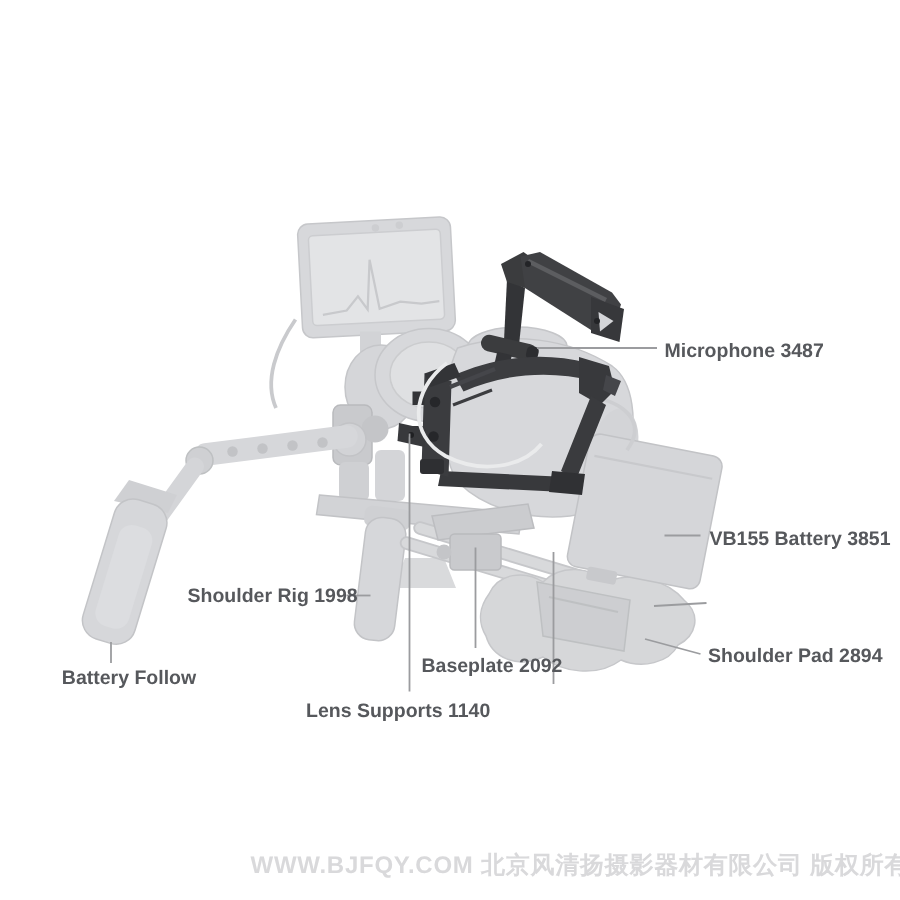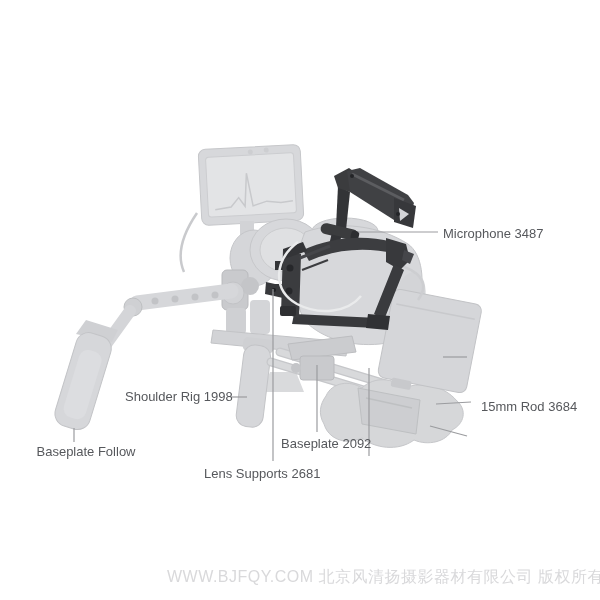--- a/index.html
+++ b/index.html
@@ -7,21 +7,21 @@
     --label-text:#56585c;
     --leader-line:#9b9c9f;
     --watermark-text:#d9d9db;
     --highlight-part:#3b3c3e;
     --faded-part:#d7d8db;
   }
   html,body{margin:0;padding:0;}
   body{background:#f4f4f4;font-family:"Liberation Sans",sans-serif;}
   .stage{
     position:relative;width:600px;height:600px;margin:0 auto;
-    background:var(--background);overflow:hidden;
+    background:var(--background);overflow:hidden;font-weight:bold;
   }
   .stage svg{position:absolute;left:0;top:0;}
   .part-label{
     position:absolute;
     font-size:13px;line-height:16px;
     color:var(--label-text);
     white-space:nowrap;
   }
   .part-label.two-line{text-align:center;line-height:15.5px;}
   .watermark{
@@ -189,29 +189,30 @@
       <path class="leader" d="M231,397 L247,397"></path>
       <path class="leader" d="M74,428 L74,442"></path>
       <path class="leader" d="M273,289 L273,461"></path>
       <path class="leader" d="M317,365 L317,432"></path>
       <path class="leader" d="M369,368 L369,456"></path>
     </g>
   </svg>
 
   <div class="part-label" style="left:443px;top:226px">Microphone 3487</div>
 
-
-  <div class="part-label" style="left:481px;top:399px">15mm Rod 3684</div>
-
+  <div class="part-label" style="left:473px;top:351px">VB155 Battery 3851</div>
+
+
+  <div class="part-label" style="left:472px;top:429px">Shoulder Pad 2894</div>
 
 
   <div class="part-label" style="left:281px;top:436px">Baseplate 2092</div>
 
-  <div class="part-label" style="left:204px;top:466px">Lens Supports 2681</div>
+  <div class="part-label" style="left:204px;top:466px">Lens Supports 1140</div>
 
   <div class="part-label" style="left:125px;top:389px">Shoulder Rig 1998</div>
 
   <div class="part-label two-line" style="left:18px;top:444px;width:136px">
-    <span>Baseplate Follow</span><br>
+    <span>Battery Follow</span><br>
   </div>
 
   <div class="watermark">WWW.BJFQY.COM 北京风清扬摄影器材有限公司 版权所有 请勿盗图</div>
 </div>
 
 </body></html>

